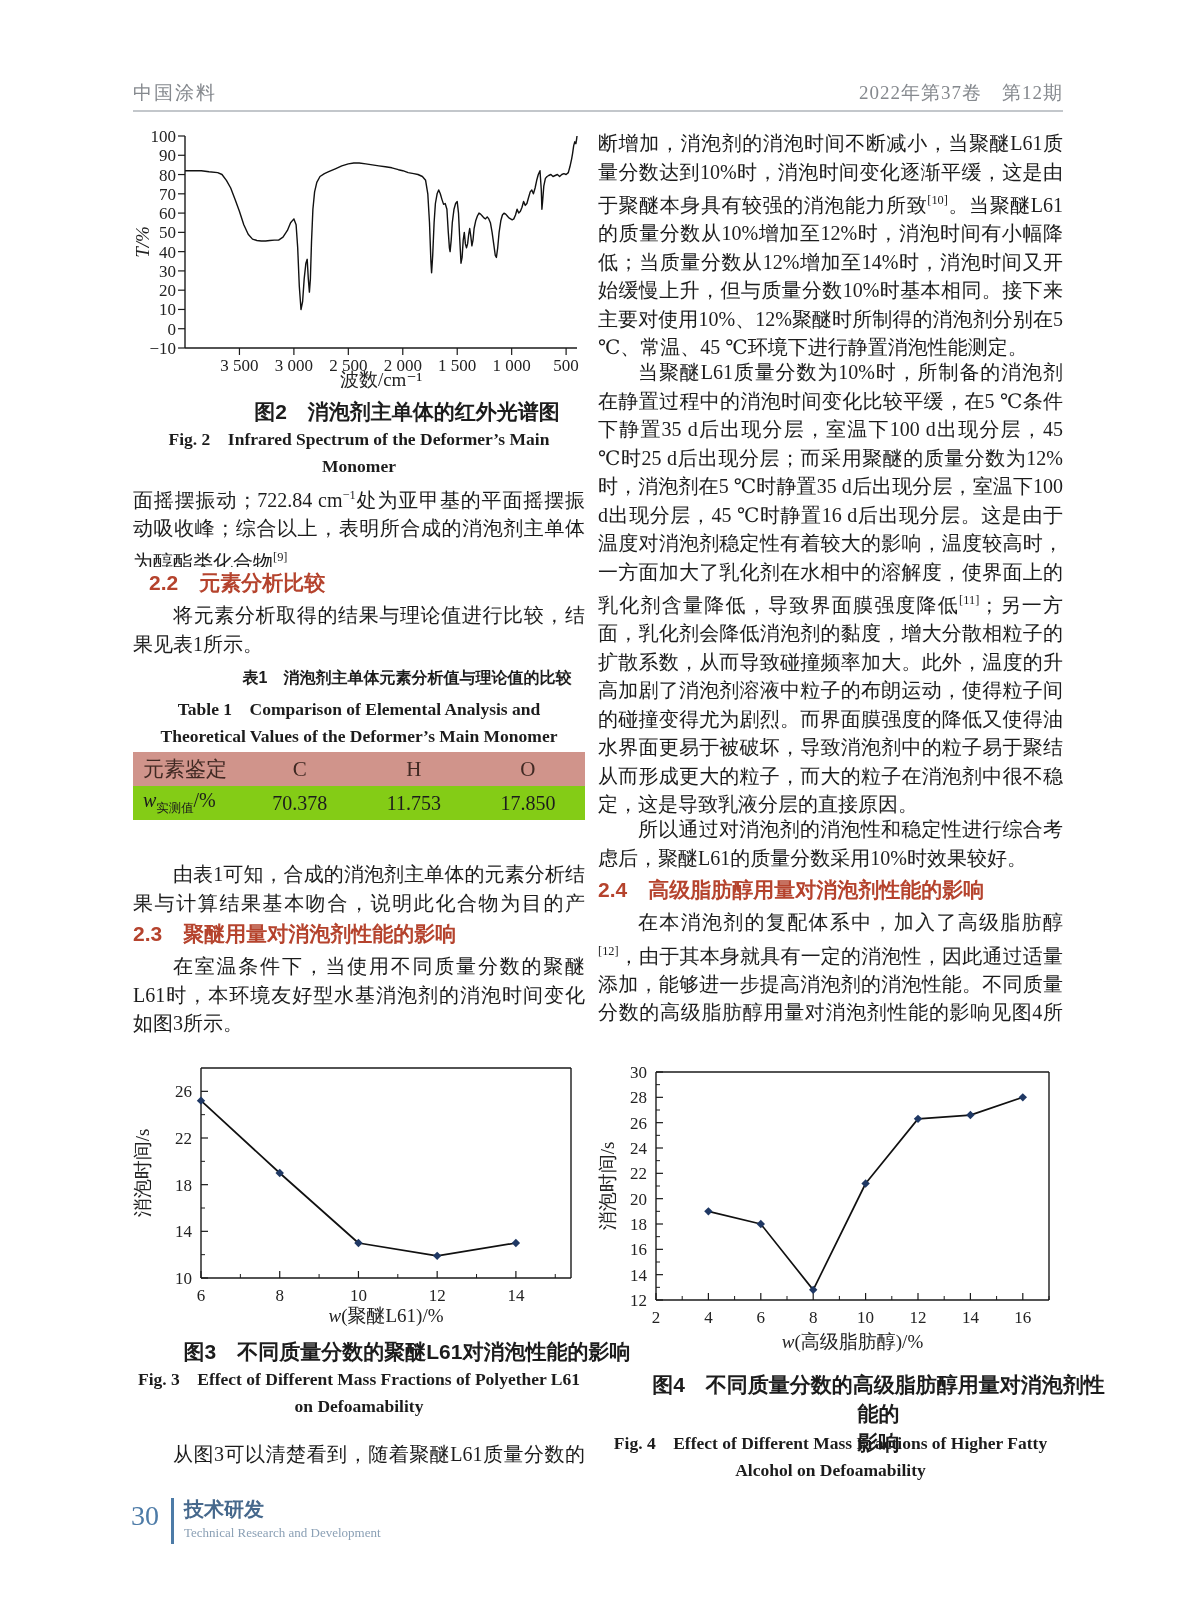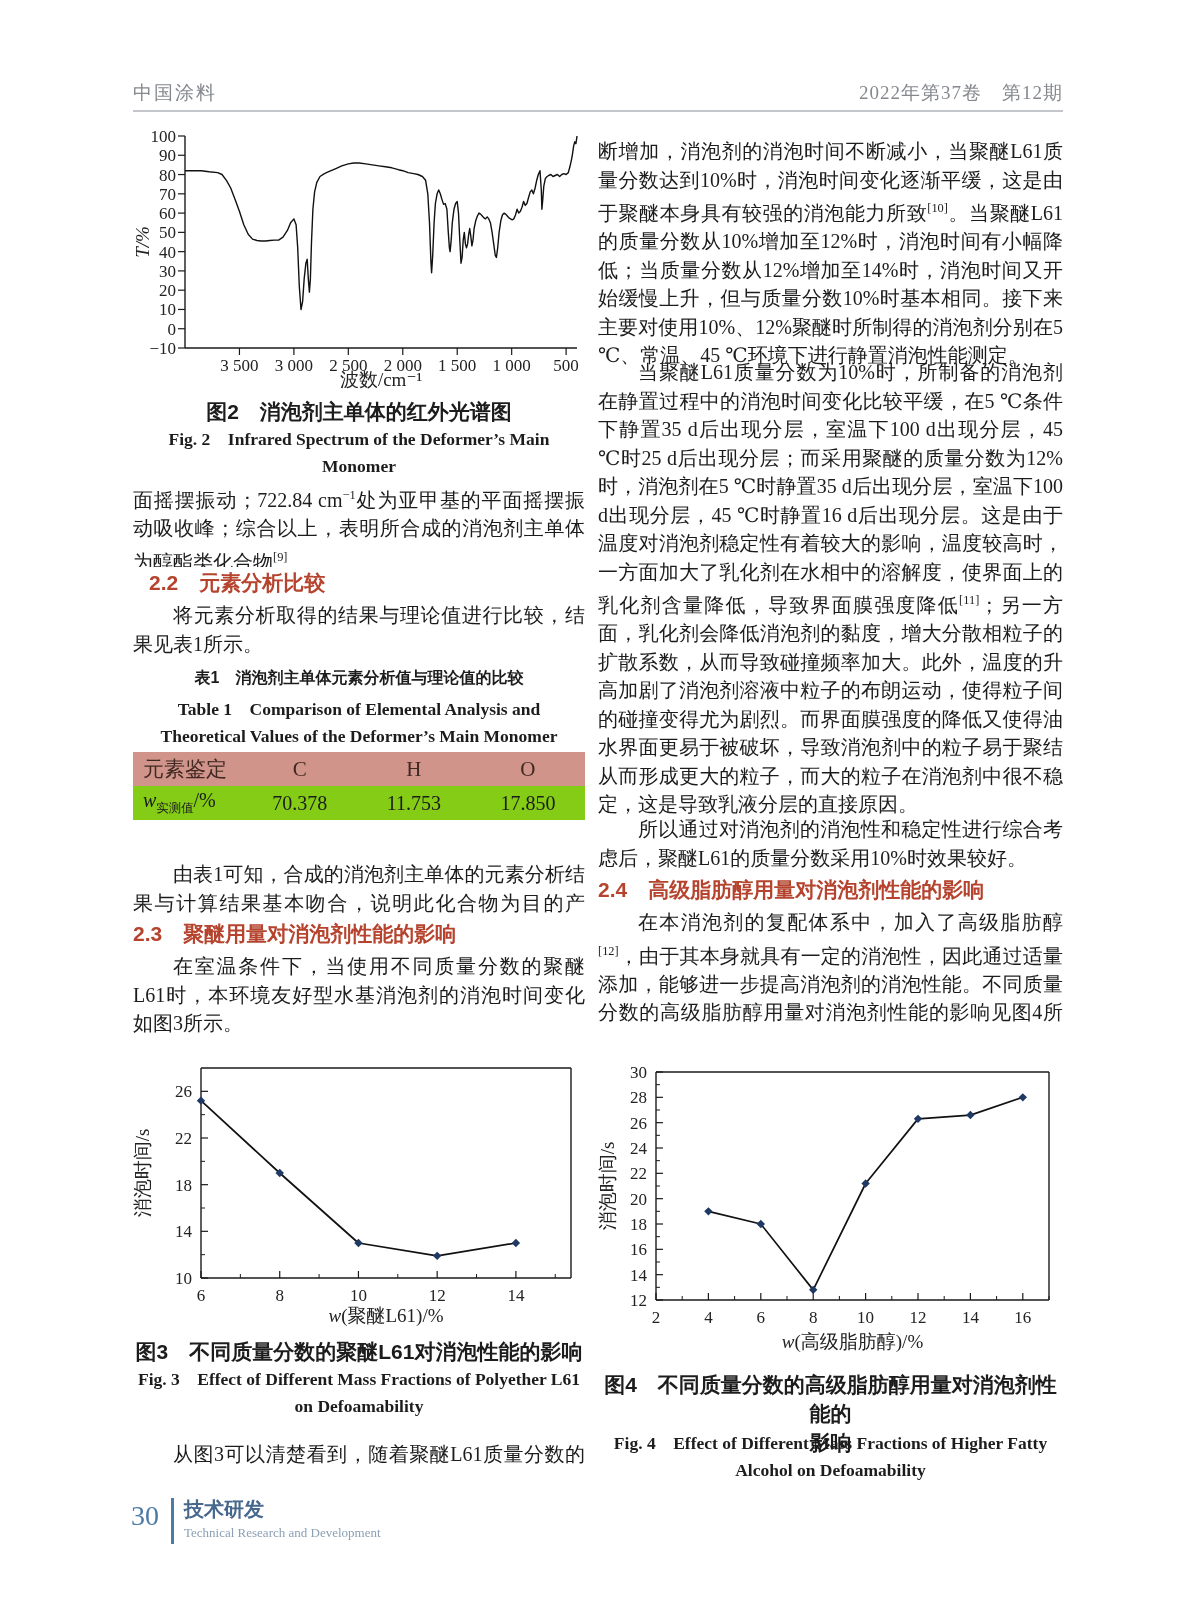--- a/index.html
+++ b/index.html
@@ -4,21 +4,21 @@
 <style>
   html,body{margin:0;padding:0;}
   body{width:1187px;height:1600px;background:#ffffff;position:relative;
        font-family:"Liberation Serif","DejaVu Serif",serif;color:#1c1c1c;}
   .abs{position:absolute;}
   .hdr{font-size:19px;color:#85898e;letter-spacing:2px;}
   .rule{height:2px;background:#c3c7cb;}
   .body-par{font-size:20px;line-height:28.5px;text-align:justify;overflow:hidden;}
   .indent{text-indent:2em;}
   .sec-head{font-size:21px;font-weight:bold;font-family:"Liberation Sans","DejaVu Sans",sans-serif;}
-  .cap-cn{font-size:21px;font-weight:bold;text-align:center;font-family:"Liberation Sans","DejaVu Sans",sans-serif;}
+  .cap-cn{font-size:21px;font-weight:bold;text-align:center;font-family:"Liberation Sans","DejaVu Sans",sans-serif;margin-left:48px;}
   .cap-en{font-size:17.5px;font-weight:bold;text-align:center;line-height:27px;}
   sup{font-size:0.62em;}
   sub{font-size:0.62em;}
   table.t1{border-collapse:collapse;width:452px;font-size:20px;}
   table.t1 th,table.t1 td{font-weight:normal;padding:3px 4px;height:24px;}
   table.t1 thead th{font-size:21px;}
   table.t1 .lab{text-align:left;padding-left:10px;width:24%;}
   table.t1 .num{text-align:center;width:25%;}
   svg text{font-family:"Liberation Serif","DejaVu Serif",serif;fill:#222;}
   .footer{display:flex;align-items:flex-start;}
@@ -170,21 +170,21 @@
   </svg>
 
 <div class="abs cap-cn" style="left:133px;top:1338px;width:452px;">图3　不同质量分数的聚醚L61对消泡性能的影响</div>
 <div class="abs cap-en" style="left:133px;top:1366px;width:452px;">
   <div>Fig. 3　Effect of Different Mass Fractions of Polyether L61</div>
   <div>on Defoamability</div>
 </div>
 
 <div class="abs body-par indent" style="left:133px;top:1440px;width:452px;height:30px;">从图3可以清楚看到，随着聚醚L61质量分数的不</div>
 
-<div class="abs body-par" style="left:598px;top:129px;width:465px;height:229px;margin-top:8px;"><span>断增加，消泡剂的消泡时间不断减小，当聚醚L61质量分数达到10%时，消泡时间变化逐渐平缓，这是由于聚醚本身具有较强的消泡能力所致</span><sup>[10]</sup><span>。当聚醚L61的质量分数从10%增加至12%时，消泡时间有小幅降低；当质量分数从12%增加至14%时，消泡时间又开始缓慢上升，但与质量分数10%时基本相同。接下来主要对使用10%、12%聚醚时所制得的消泡剂分别在5 ℃、常温、45 ℃环境下进行静置消泡性能测定。</span></div>
+<div class="abs body-par" style="left:598px;top:129px;width:465px;height:229px;"><span>断增加，消泡剂的消泡时间不断减小，当聚醚L61质量分数达到10%时，消泡时间变化逐渐平缓，这是由于聚醚本身具有较强的消泡能力所致</span><sup>[10]</sup><span>。当聚醚L61的质量分数从10%增加至12%时，消泡时间有小幅降低；当质量分数从12%增加至14%时，消泡时间又开始缓慢上升，但与质量分数10%时基本相同。接下来主要对使用10%、12%聚醚时所制得的消泡剂分别在5 ℃、常温、45 ℃环境下进行静置消泡性能测定。</span></div>
 
 <div class="abs body-par indent" style="left:598px;top:358px;width:465px;height:457px;"><span>当聚醚L61质量分数为10%时，所制备的消泡剂在静置过程中的消泡时间变化比较平缓，在5 ℃条件下静置35 d后出现分层，室温下100 d出现分层，45 ℃时25 d后出现分层；而采用聚醚的质量分数为12%时，消泡剂在5 ℃时静置35 d后出现分层，室温下100 d出现分层，45 ℃时静置16 d后出现分层。这是由于温度对消泡剂稳定性有着较大的影响，温度较高时，一方面加大了乳化剂在水相中的溶解度，使界面上的乳化剂含量降低，导致界面膜强度降低</span><sup>[11]</sup><span>；另一方面，乳化剂会降低消泡剂的黏度，增大分散相粒子的扩散系数，从而导致碰撞频率加大。此外，温度的升高加剧了消泡剂溶液中粒子的布朗运动，使得粒子间的碰撞变得尤为剧烈。而界面膜强度的降低又使得油水界面更易于被破坏，导致消泡剂中的粒子易于聚结从而形成更大的粒子，而大的粒子在消泡剂中很不稳定，这是导致乳液分层的直接原因。</span></div>
 
 <div class="abs body-par indent" style="left:598px;top:815px;width:465px;height:57px;">所以通过对消泡剂的消泡性和稳定性进行综合考虑后，聚醚L61的质量分数采用10%时效果较好。</div>
 
 <div class="abs sec-head accent" style="left: 598px; top: 876px; width: 465px; color: rgb(181, 67, 45);">2.4　高级脂肪醇用量对消泡剂性能的影响</div>
 
 <div class="abs body-par indent" style="left:598px;top:908px;width:465px;height:114px;"><span>在本消泡剂的复配体系中，加入了高级脂肪醇</span><sup>[12]</sup><span>，由于其本身就具有一定的消泡性，因此通过适量添加，能够进一步提高消泡剂的消泡性能。不同质量分数的高级脂肪醇用量对消泡剂性能的影响见图4所示。</span></div>
 
 <svg class="abs" style="left:598px;top:1056px;width:465px;height:300px;" viewBox="0 0 465 300">

